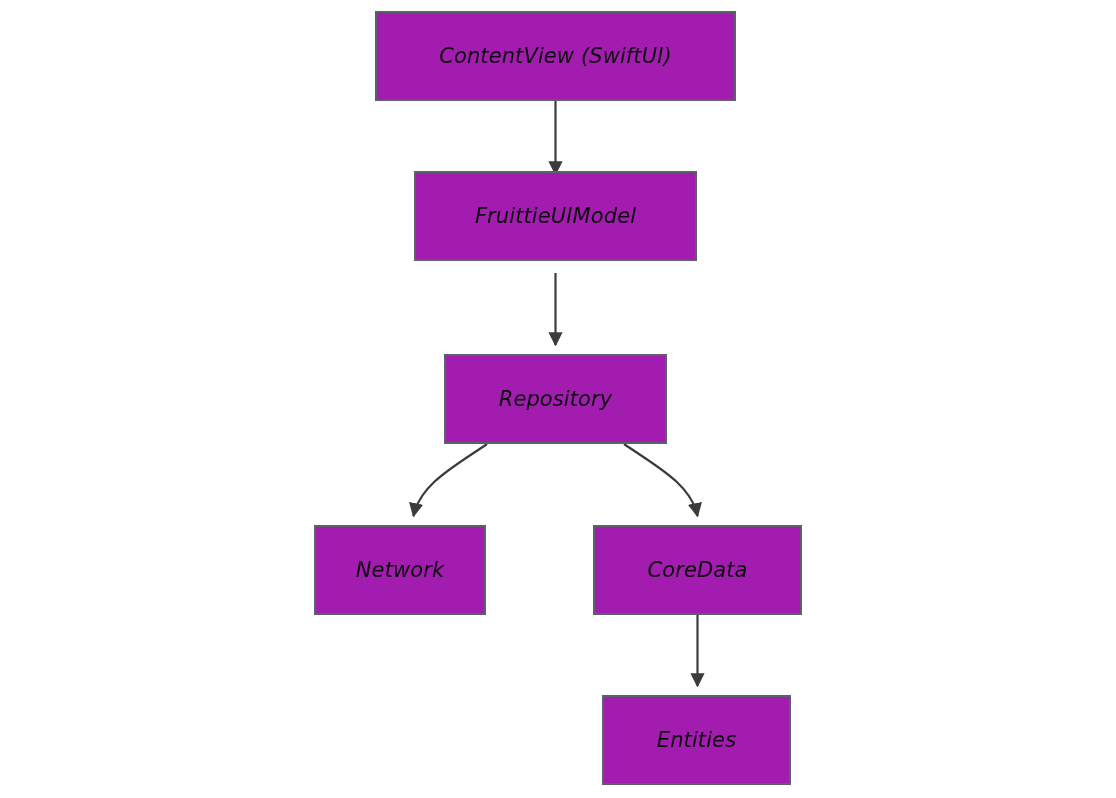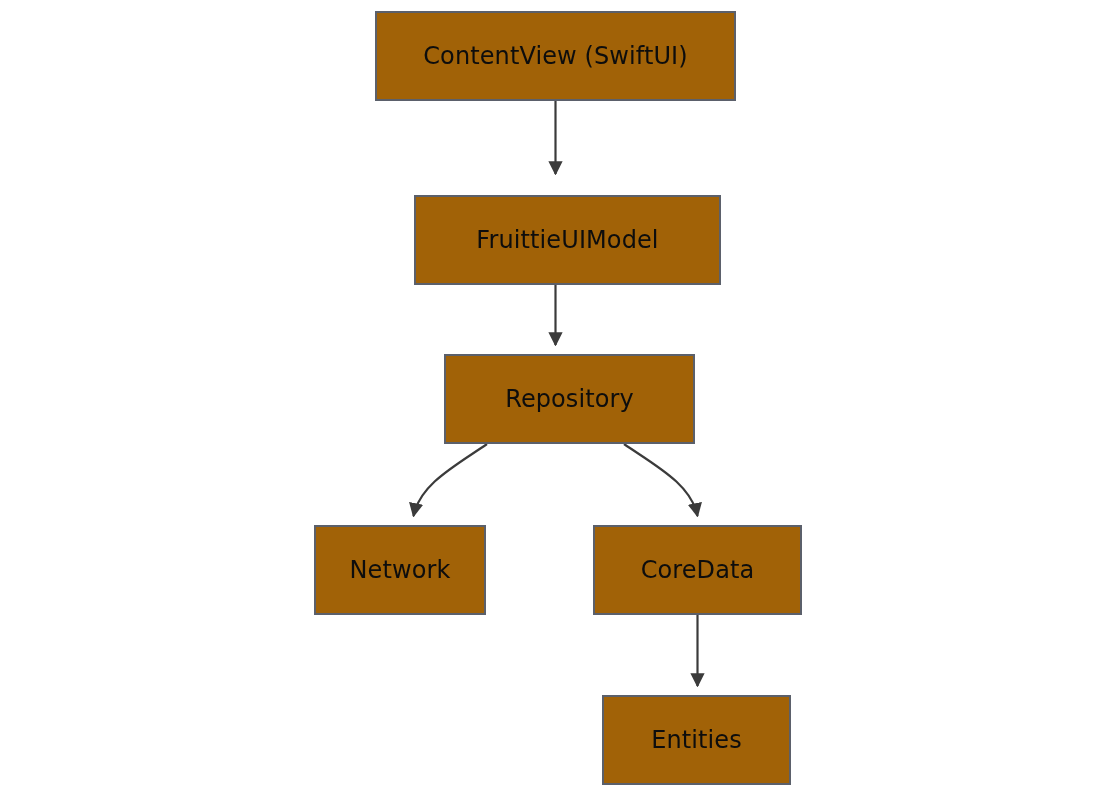--- a/index.html
+++ b/index.html
@@ -25,28 +25,29 @@
     width: 1116px;
     height: 798px;
     pointer-events: none;
   }
   .node {
     position: absolute;
     box-sizing: border-box;
     display: flex;
     align-items: center;
     justify-content: center;
-    background: #a16207;
+    background: #a21caf;
     border: 2px solid #5b606b;
     color: #0d0d0d;
-    font-size: 24px;
+    font-size: 21px;
     line-height: 1;
     letter-spacing: 0.1px;
     white-space: nowrap;
     z-index: 2;
+    font-style: italic;
   }
   .node-label {
     display: block;
     transform: translateY(-0.5px);
   }
 </style>
 </head>
 <body>
 
 <div id="canvas">
@@ -66,25 +67,25 @@
 
     <path d="M 624 444 C 656 466, 691 484, 697.5 516" fill="none" stroke="#3b3b3b" stroke-width="2.2" marker-end="url(#arrowhead)"></path>
 
     <path d="M 697.5 615 L 697.5 686" fill="none" stroke="#3b3b3b" stroke-width="2.2" marker-end="url(#arrowhead)"></path>
   </svg>
 
   <div class="node" style="left:375px; top:11px; width:361px; height:90px;">
     <span class="node-label">ContentView (SwiftUI)</span>
   </div>
 
-  <div class="node" style="left:414px; top:195px; width:307px; height:90px;">
+  <div class="node" style="left:414px; top:171px; width:283px; height:90px;">
     <span class="node-label">FruittieUIModel</span>
   </div>
 
-  <div class="node" style="left:444px; top:354px; width:251px; height:90px;">
+  <div class="node" style="left:444px; top:354px; width:223px; height:90px;">
     <span class="node-label">Repository</span>
   </div>
 
   <div class="node" style="left:314px; top:525px; width:172px; height:90px;">
     <span class="node-label">Network</span>
   </div>
 
   <div class="node" style="left:593px; top:525px; width:209px; height:90px;">
     <span class="node-label">CoreData</span>
   </div>

